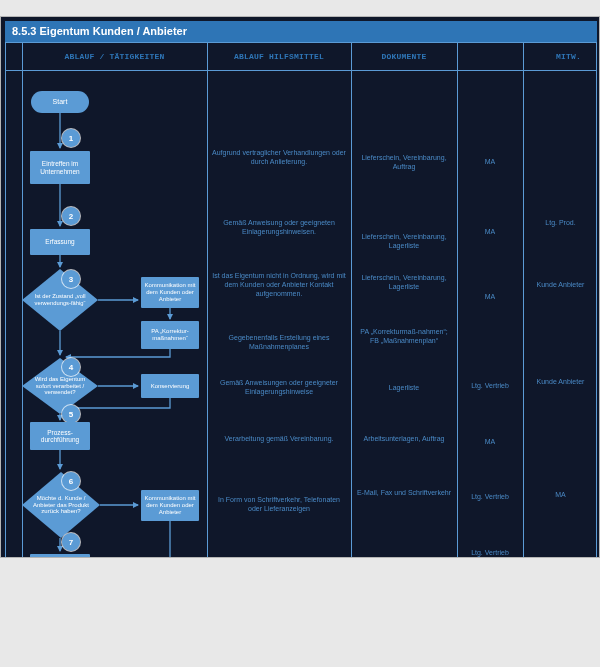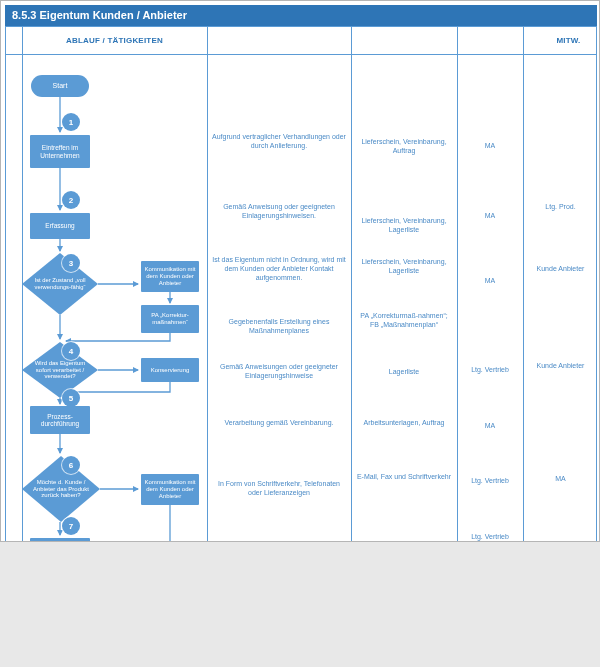--- a/index.html
+++ b/index.html
@@ -1,33 +1,33 @@
 <!DOCTYPE html>
 <html><head>
 <meta charset="utf-8">
 <style>
   html,body{margin:0;padding:0;background:#e8e8e8;}
   .sheet{
-    position:relative;width:600px;height:542px;background:#ffffff;
+    position:relative;width:600px;height:542px;background:#0f172a;
     font-family:"Liberation Sans",sans-serif;border:1px solid #b5b5b5;
-    box-sizing:border-box;overflow:hidden;
+    box-sizing:border-box;overflow:hidden;margin-top:16px;
   }
   .title-bar{
     position:absolute;left:4px;top:4px;width:592px;height:21px;
     background:#2e75b6;color:#ffffff;font-size:11px;font-weight:bold;
     line-height:21px;padding-left:7px;box-sizing:border-box;
   }
   .grid-outline{position:absolute;left:4px;top:25px;width:592px;height:637px;
     border:1px solid #5b9bd5;box-sizing:border-box;}
   .vsep{position:absolute;top:25px;height:637px;width:1px;background:#5b9bd5;}
   .hsep{position:absolute;left:4px;width:592px;height:1px;background:#5b9bd5;}
   .col-header{
     position:absolute;top:25px;height:28px;display:flex;align-items:center;
     justify-content:center;text-align:center;color:#2e75b6;font-weight:bold;
-    font-size:8px;letter-spacing:.2px;
+    font-size:8px;letter-spacing:.2px;font-family:Liberation Mono, monospace;
   }
   .phase-box{
     position:absolute;left:5px;top:612px;width:16px;height:49px;background:#2e75b6;
     display:flex;align-items:center;justify-content:center;
   }
   .phase-box span{
     color:#ffffff;font-size:8px;writing-mode:vertical-rl;transform:rotate(180deg);
   }
   
   .flow{position:absolute;left:21px;top:52px;width:185px;height:610px;}
@@ -65,20 +65,22 @@
 
   <div class="grid-outline"></div>
   <div class="vsep" style="left:21px"></div>
   <div class="vsep" style="left:206px"></div>
   <div class="vsep" style="left:350px"></div>
   <div class="vsep" style="left:456px"></div>
   <div class="vsep" style="left:522px"></div>
   <div class="hsep" style="top:53px"></div>
 
   <div class="col-header" style="left:21px;width:185px">ABLAUF / TÄTIGKEITEN</div>
+  <div class="col-header" style="left:206px;width:144px">ABLAUF HILFSMITTEL</div>
+  <div class="col-header" style="left:350px;width:106px">DOKUMENTE</div>
   <div class="col-header" style="left:530px;width:75px">MITW.</div>
 
   <div class="phase-box">
     <span>Phase</span>
   </div>
 
   <div class="flow">
     <svg width="185" height="610" viewBox="0 0 185 610">
       <defs>
         <marker id="ah" markerWidth="7" markerHeight="7" refX="5" refY="3" orient="auto" markerUnits="userSpaceOnUse">

